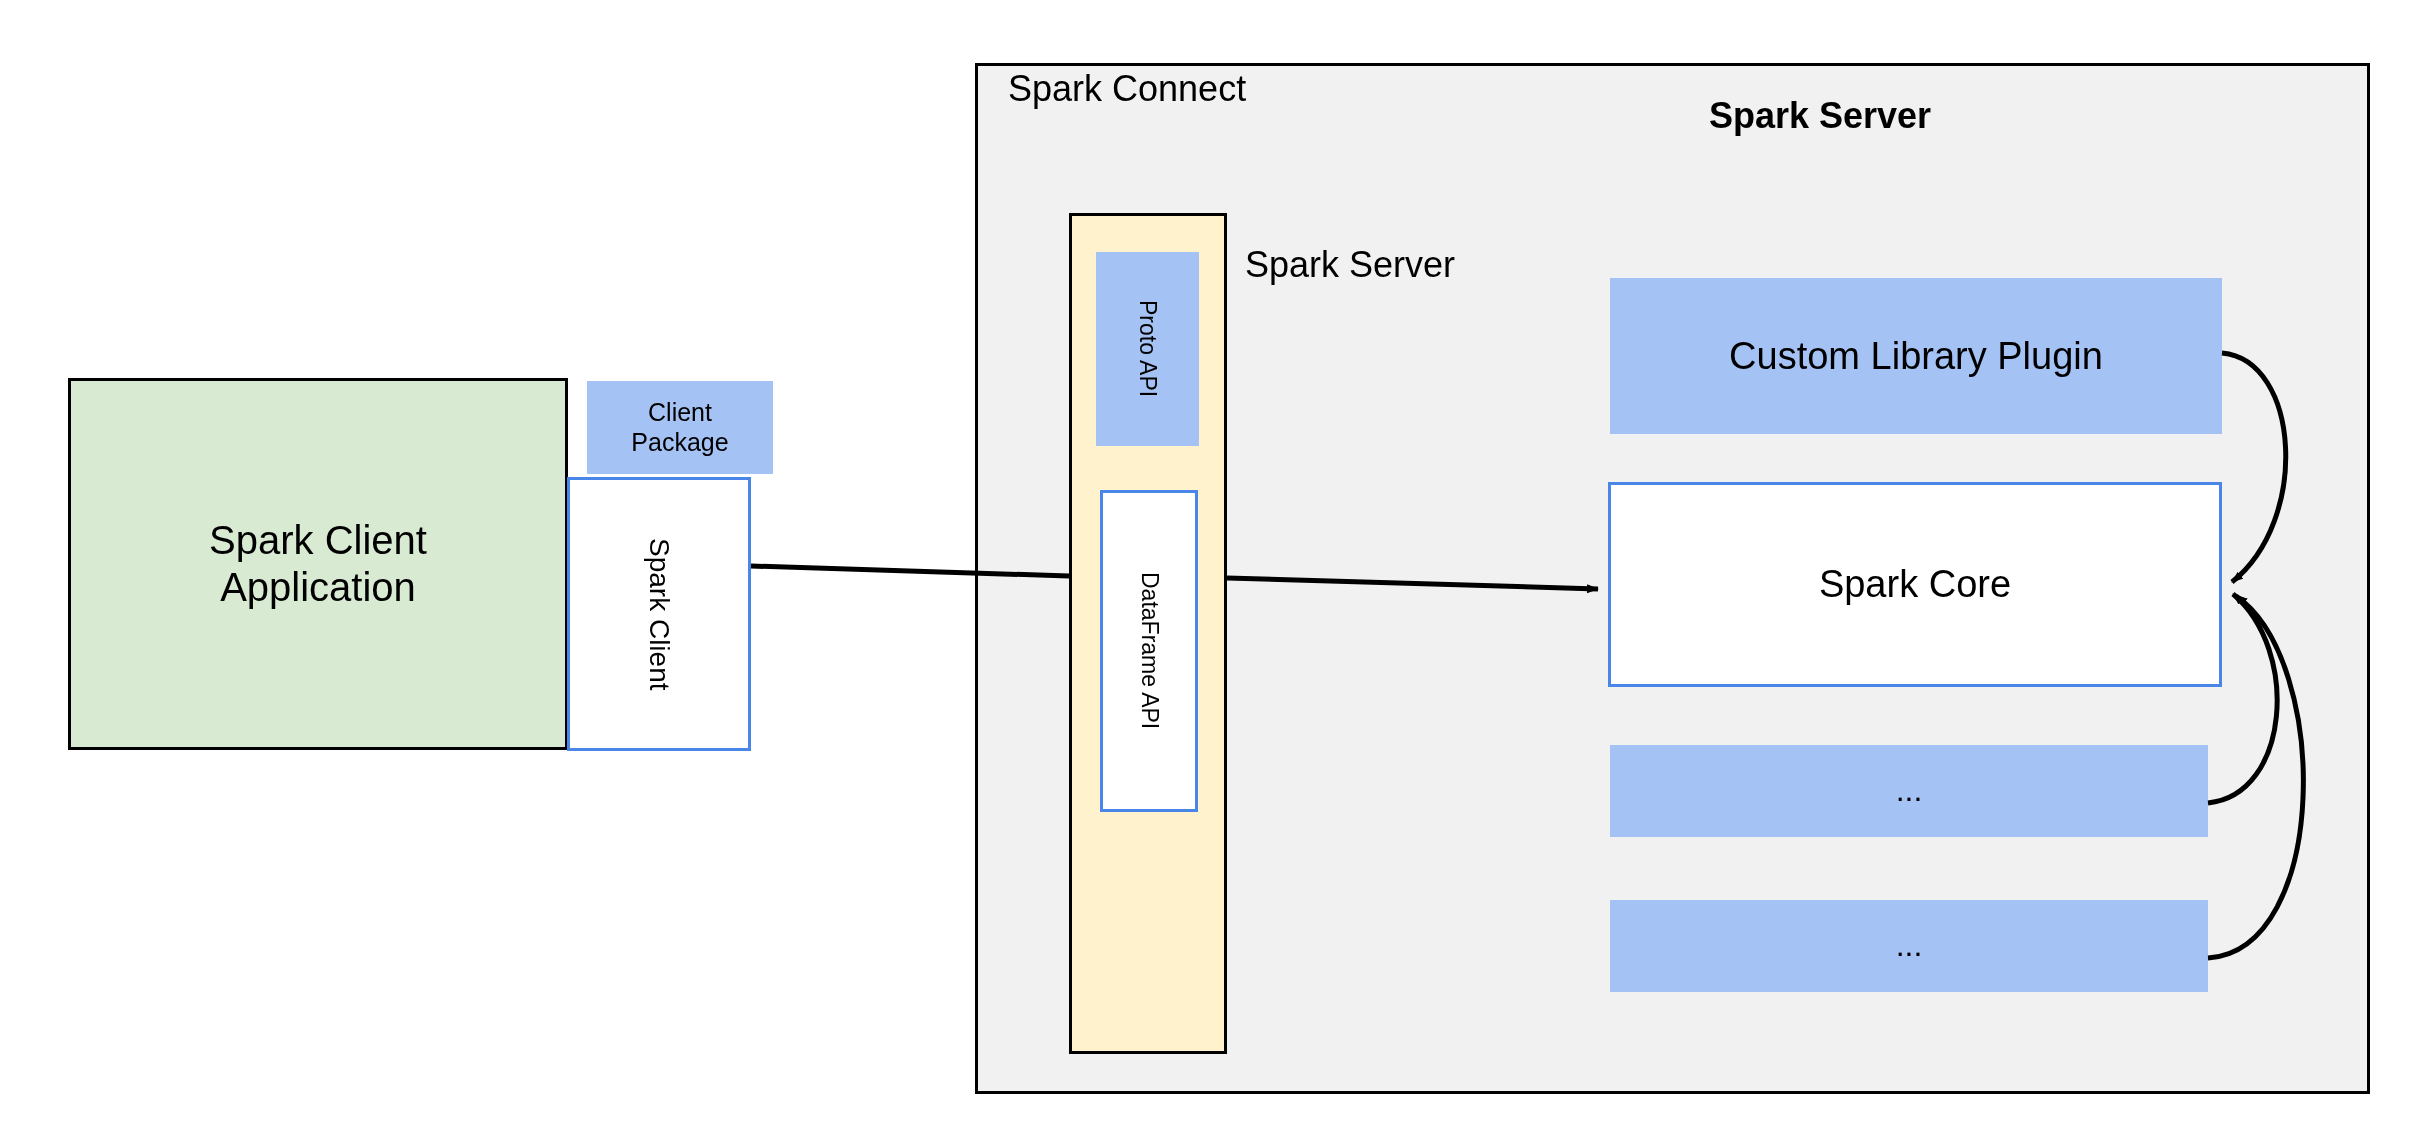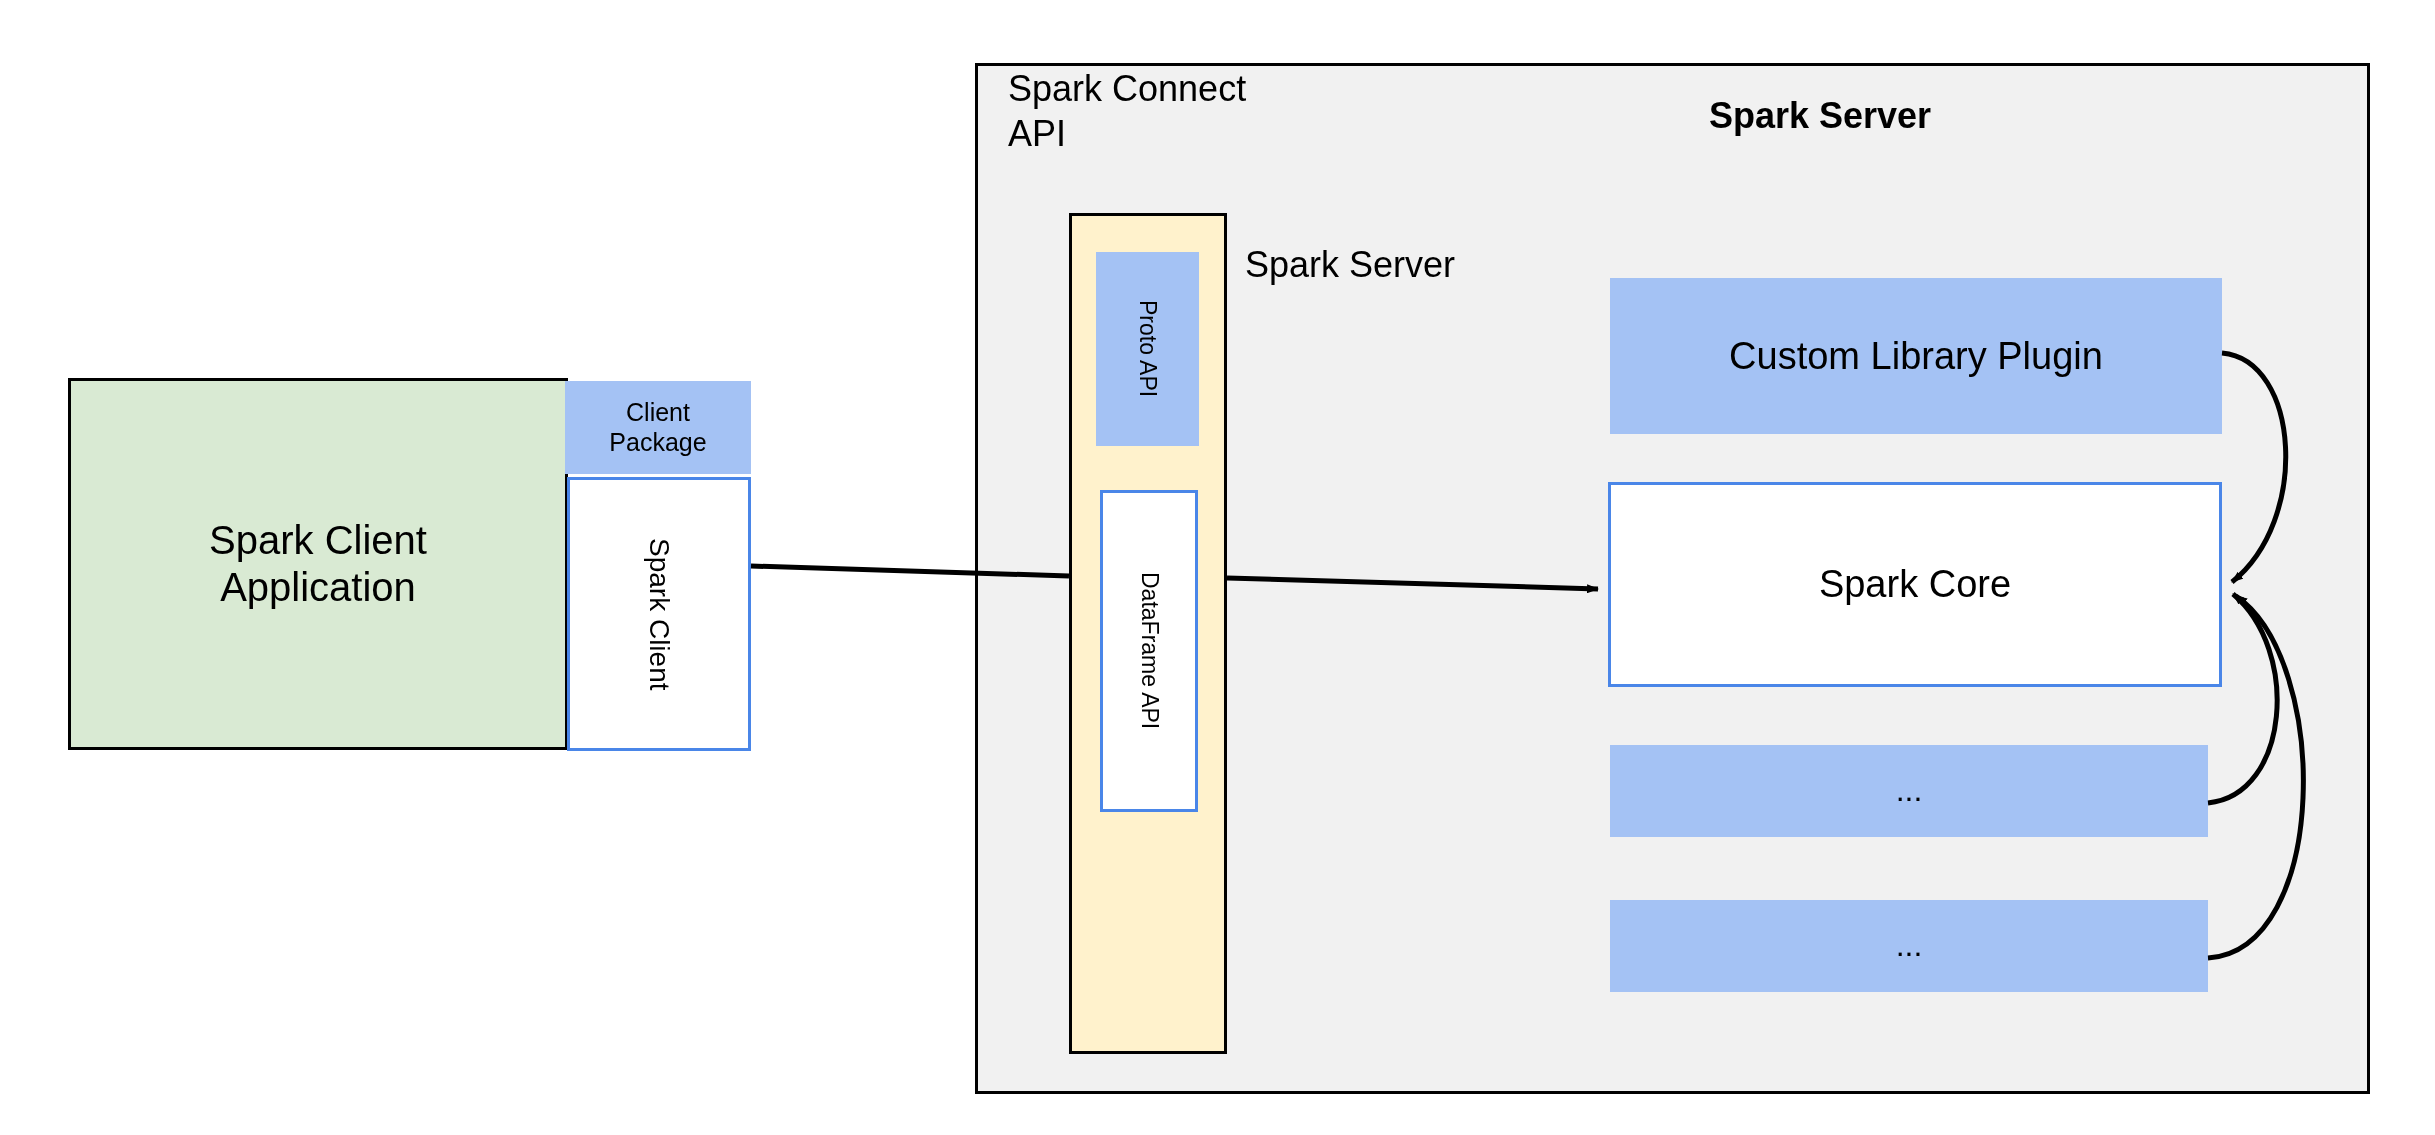--- a/index.html
+++ b/index.html
@@ -29,21 +29,21 @@
 
   
   #client-app {
     left: 68px; top: 378px; width: 500px; height: 372px;
     background: #d9ead3;
     border: 3px solid #000000;
     font-size: 40px;
     z-index: 3;
   }
   #client-package {
-    left: 565px; top: 381px; width: 186px; height: 93px;
+    left: 587px; top: 381px; width: 186px; height: 93px;
     background: #a4c2f4;
     border: 0;
     font-size: 25px;
     z-index: 4;
   }
   #spark-client {
     left: 567px; top: 477px; width: 184px; height: 274px;
     background: #ffffff;
     border: 3px solid #4a86e8;
     font-size: 28px;
@@ -166,21 +166,20 @@
       <div>Package</div>
     </div>
   </div>
 
   <div class="box ctr" id="spark-client">
     <span class="vert-text">Spark Client</span>
   </div>
 
   <div class="box" id="spark-connect-label">
     <div>Spark Connect</div>
-    <div>API</div>
   </div>
 
   <div class="box" id="connect-stack"></div>
 
   <div class="box ctr" id="proto-api">
     <span class="vert-text">Proto API</span>
   </div>
 
   <div class="box ctr" id="dataframe-api">
     <span class="vert-text">DataFrame API</span>

